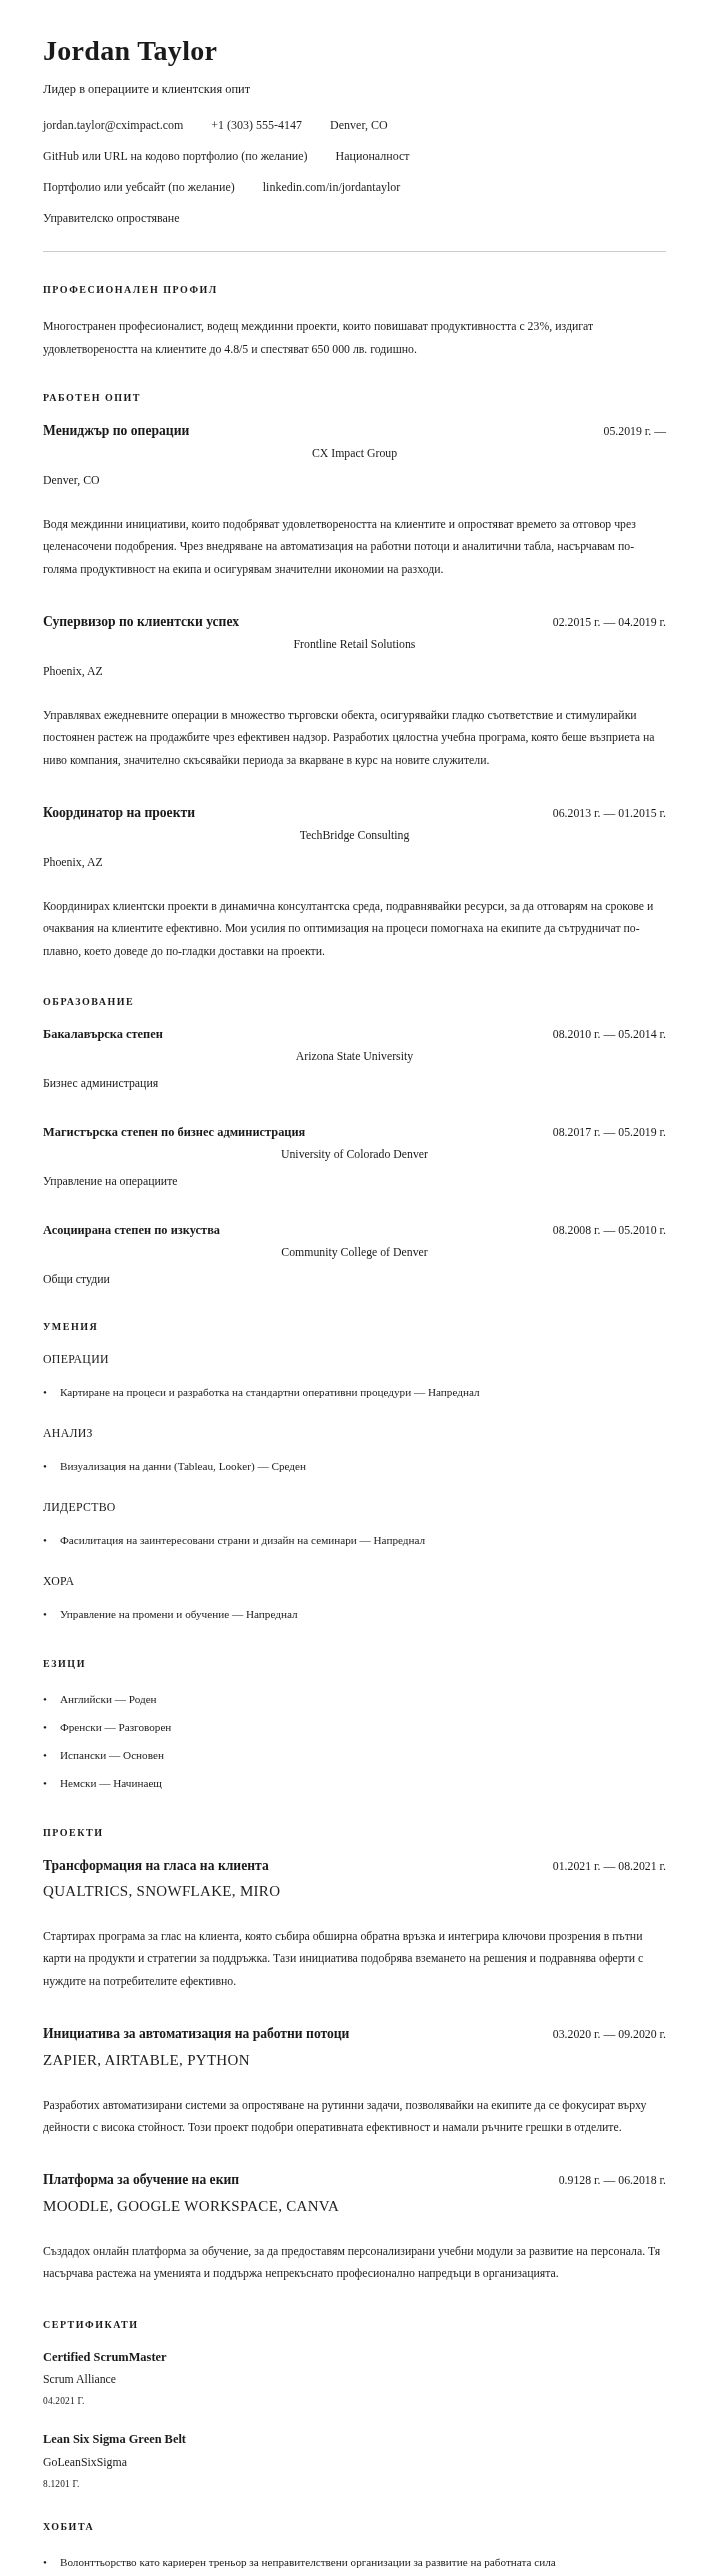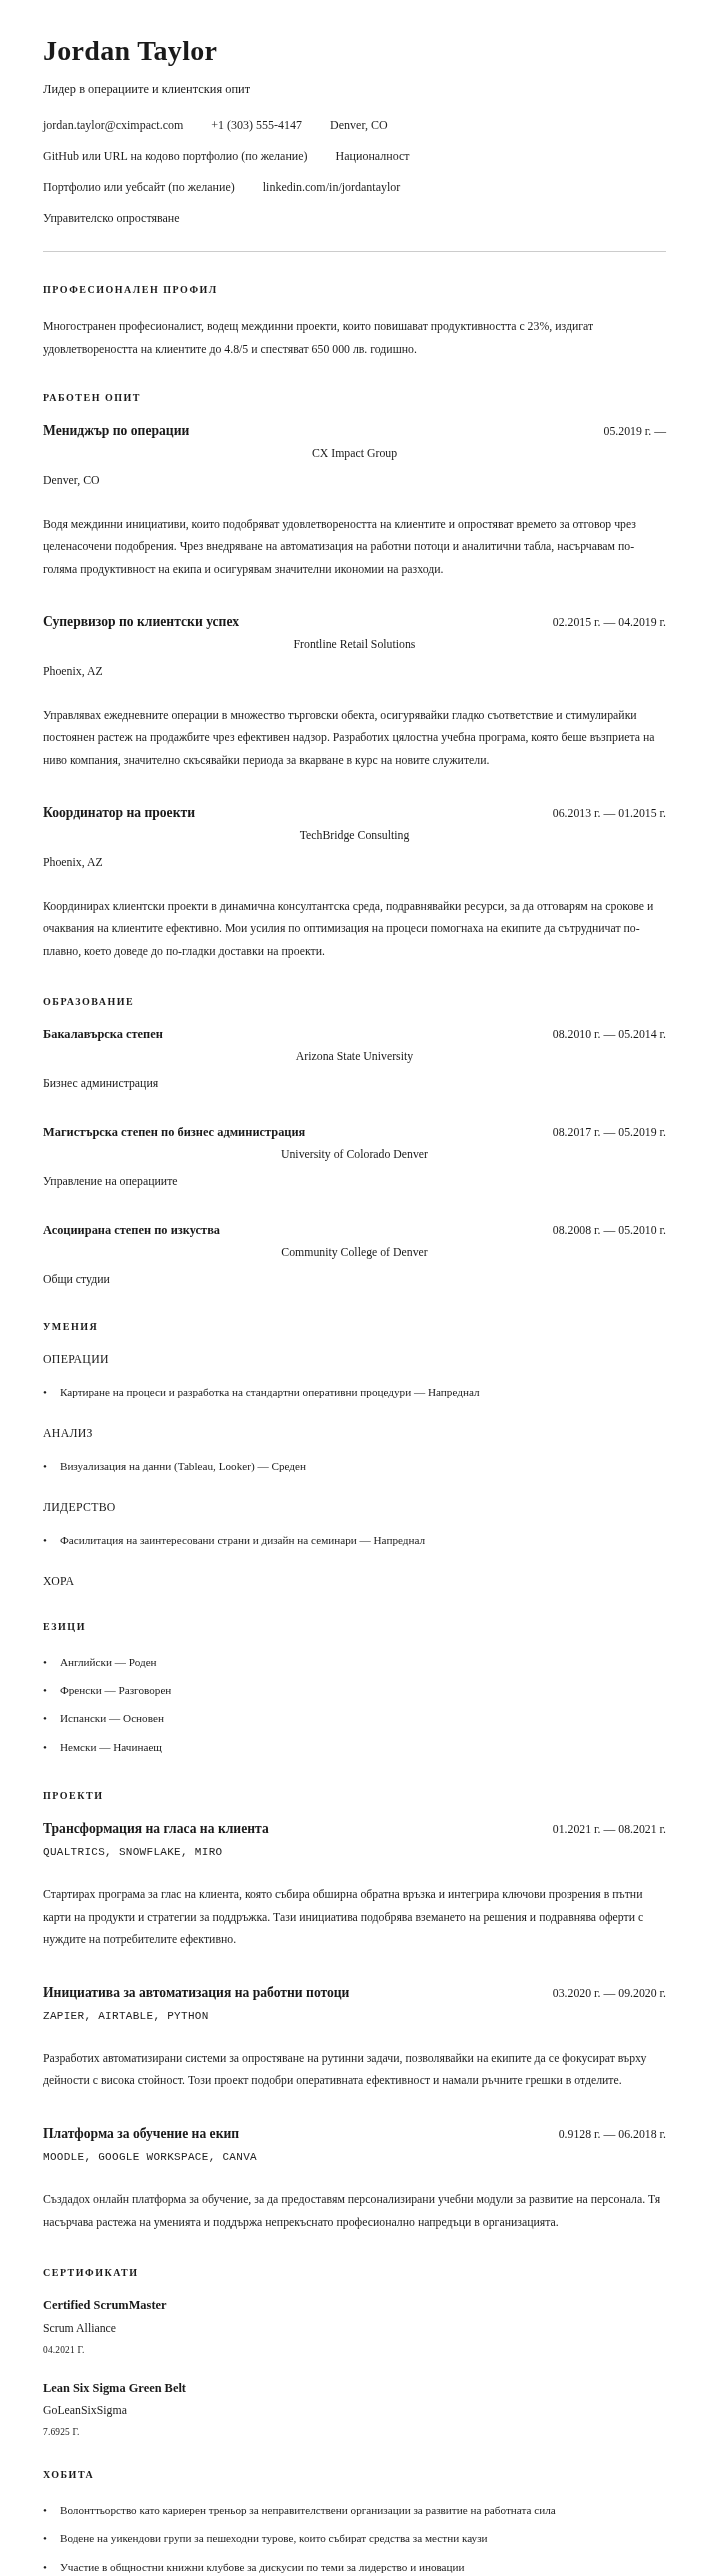--- a/index.html
+++ b/index.html
@@ -65,25 +65,24 @@
   .entry-title.smaller { font-size: 12.4px; }
   .entry-date {
     font-size: 11.8px;
     white-space: nowrap;
     padding-left: 17.7px;
   }
   .entry-sub { font-size: 11.8px; margin-top: 7px; text-align: center; }
   .entry-sub2 { font-size: 11.8px; margin-top: 11.8px; }
   .entry-desc { margin-top: 25px; }
   .entry-tools {
-    font-size: 11px;
+    font-size: 15px;
     letter-spacing: 0.3px;
     margin-top: 9.4px;
     color: #222222;
-    font-family: Liberation Mono, monospace;
   }
 
   
   .skill-group { margin-bottom: 22.4px; }
   .skill-category {
     font-size: 11.8px;
     font-weight: 400;
     letter-spacing: 0.3px;
     margin-bottom: 15.4px;
   }
@@ -223,20 +222,23 @@
       </ul>
     </div>
     <div class="skill-group">
       <div class="skill-category">ЛИДЕРСТВО</div>
       <ul class="bullets">
         <li><span class="dot">•</span><span>Фасилитация на заинтересовани страни и дизайн на семинари — Напреднал</span></li>
       </ul>
     </div>
     <div class="skill-group">
       <div class="skill-category">ХОРА</div>
+      <ul class="bullets">
+        <li><span class="dot">•</span><span>Управление на промени и обучение — Напреднал</span></li>
+      </ul>
     </div>
   </section>
 
   <section>
     <div class="section-heading">ЕЗИЦИ</div>
     <ul class="bullets spaced">
       <li><span class="dot">•</span><span>Английски — Роден</span></li>
       <li><span class="dot">•</span><span>Френски — Разговорен</span></li>
       <li><span class="dot">•</span><span>Испански — Основен</span></li>
       <li><span class="dot">•</span><span>Немски — Начинаещ</span></li>
@@ -279,21 +281,21 @@
 
     <div class="cert">
       <div class="cert-name">Certified ScrumMaster</div>
       <div class="cert-issuer">Scrum Alliance</div>
       <div class="cert-date">04.2021 Г.</div>
     </div>
 
     <div class="cert">
       <div class="cert-name">Lean Six Sigma Green Belt</div>
       <div class="cert-issuer">GoLeanSixSigma</div>
-      <div class="cert-date">7.6925 Г.</div>
+      <div class="cert-date">8.1201 Г.</div>
     </div>
   </section>
 
   <section>
     <div class="section-heading">ХОБИТА</div>
     <ul class="bullets spaced">
       <li><span class="dot">•</span><span>Волонттьорство като кариерен треньор за неправителствени организации за развитие на работната сила</span></li>
       <li><span class="dot">•</span><span>Водене на уикендови групи за пешеходни турове, които събират средства за местни каузи</span></li>
       <li><span class="dot">•</span><span>Участие в общностни книжни клубове за дискусии по теми за лидерство и иновации</span></li>
 

